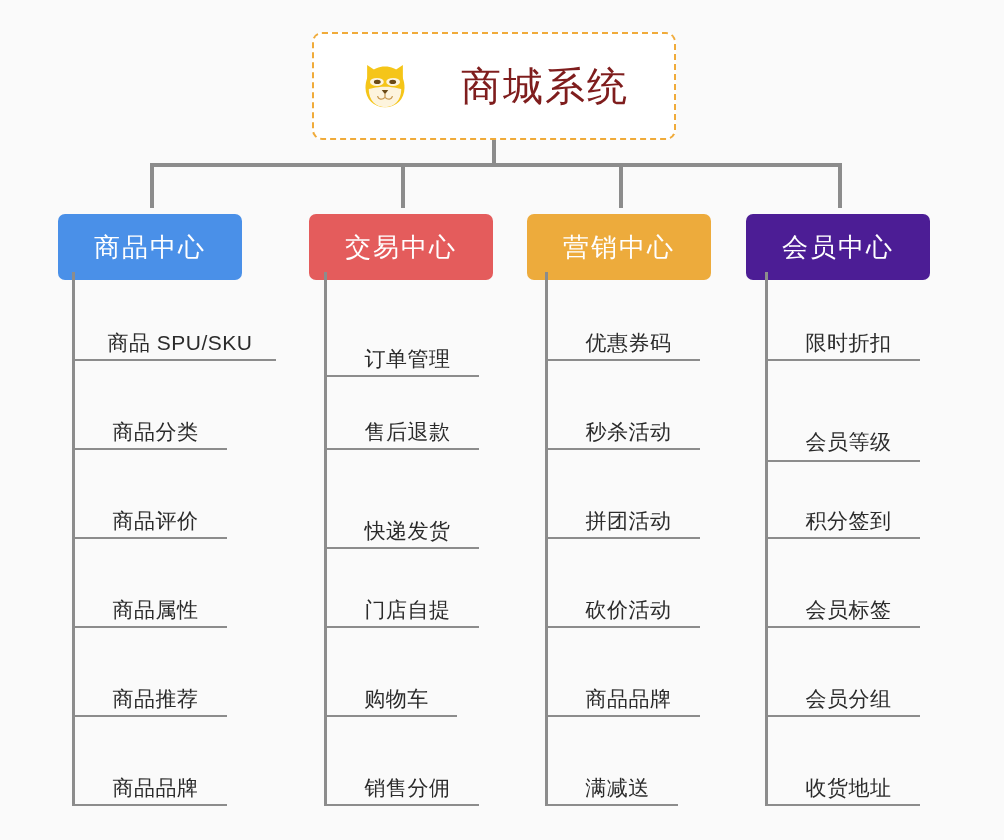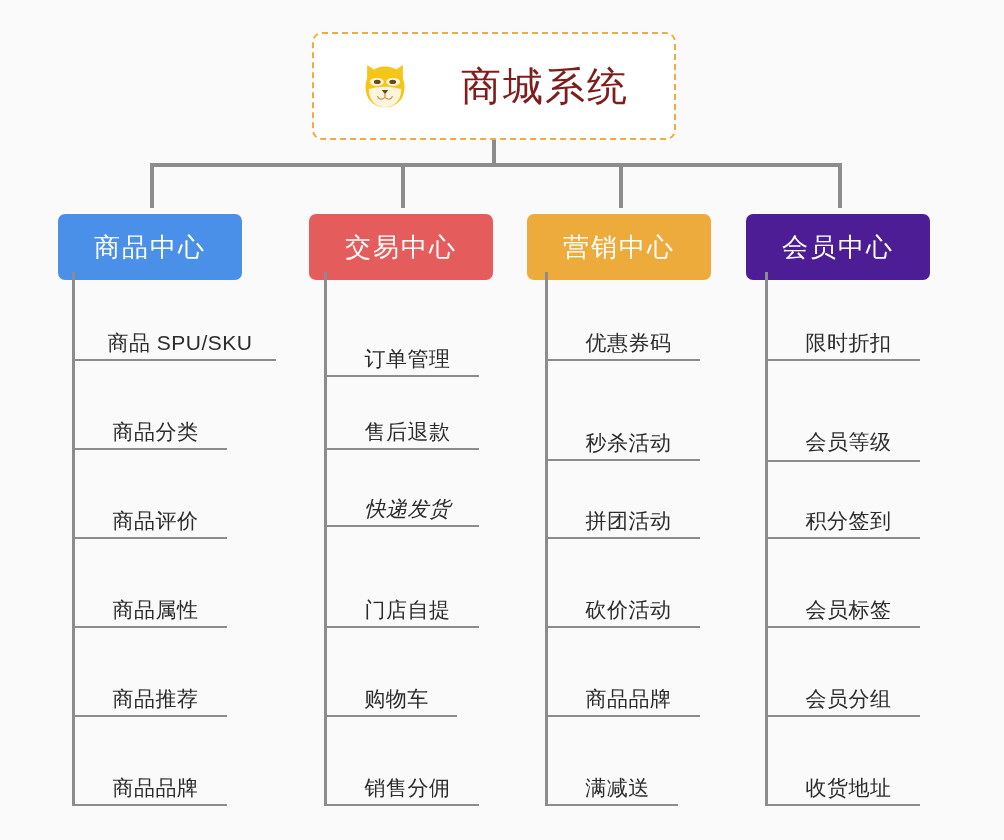--- a/index.html
+++ b/index.html
@@ -175,21 +175,21 @@
     <span>交易中心</span>
   </div>
   <div class="leaf-col" style="left:324px;">
     <div class="col-spine" style="height:534px;"></div>
     <div class="leaf-item" style="top:16px;   width:155px;">
       <span class="leaf-label">订单管理</span>
       </div>
     <div class="leaf-item" style="top:89px;  width:155px;">
       <span class="leaf-label">售后退款</span>
       </div>
-    <div class="leaf-item" style="top:166px; width:155px;font-style:italic;">
+    <div class="leaf-item" style="top:188px; width:155px;">
       <span class="leaf-label">快递发货</span>
       </div>
     <div class="leaf-item" style="top:267px; width:155px;">
       <span class="leaf-label">门店自提</span>
       </div>
     <div class="leaf-item" style="top:356px; width:133px;">
       <span class="leaf-label">购物车</span>
       </div>
     <div class="leaf-item" style="top:445px; width:155px;">
       <span class="leaf-label">销售分佣</span>
@@ -197,21 +197,21 @@
   </div>
 
   <div class="cat-box" style="left:527px; width:184px; background:#edab3c;">
     <span>营销中心</span>
   </div>
   <div class="leaf-col" style="left:545px;">
     <div class="col-spine" style="height:534px;"></div>
     <div class="leaf-item" style="top:0px;   width:155px;">
       <span class="leaf-label">优惠券码</span>
       </div>
-    <div class="leaf-item" style="top:89px;  width:155px;margin-top:11px;">
+    <div class="leaf-item" style="top:89px;  width:155px;">
       <span class="leaf-label">秒杀活动</span>
       </div>
     <div class="leaf-item" style="top:178px; width:155px;">
       <span class="leaf-label">拼团活动</span>
       </div>
     <div class="leaf-item" style="top:267px; width:155px;">
       <span class="leaf-label">砍价活动</span>
       </div>
     <div class="leaf-item" style="top:356px; width:155px;">
       <span class="leaf-label">商品品牌</span>

